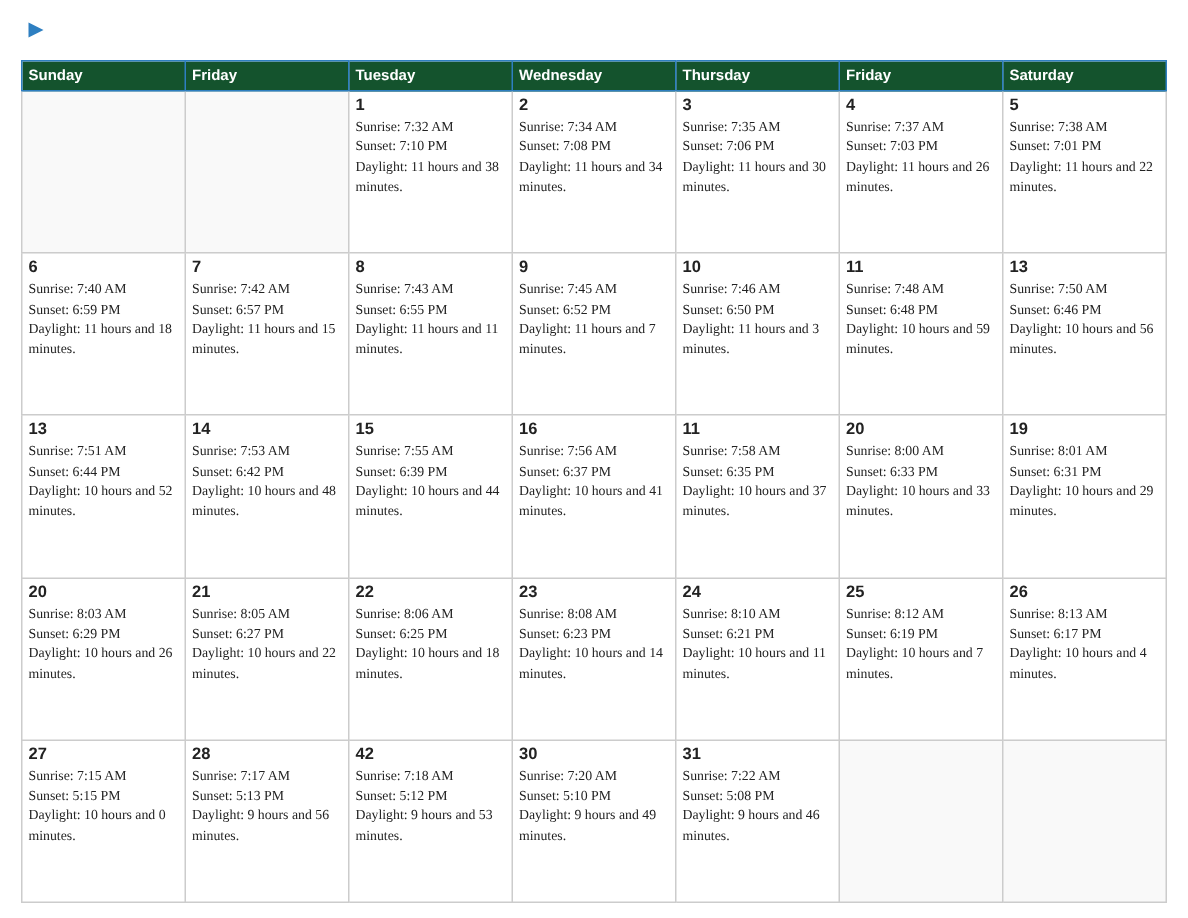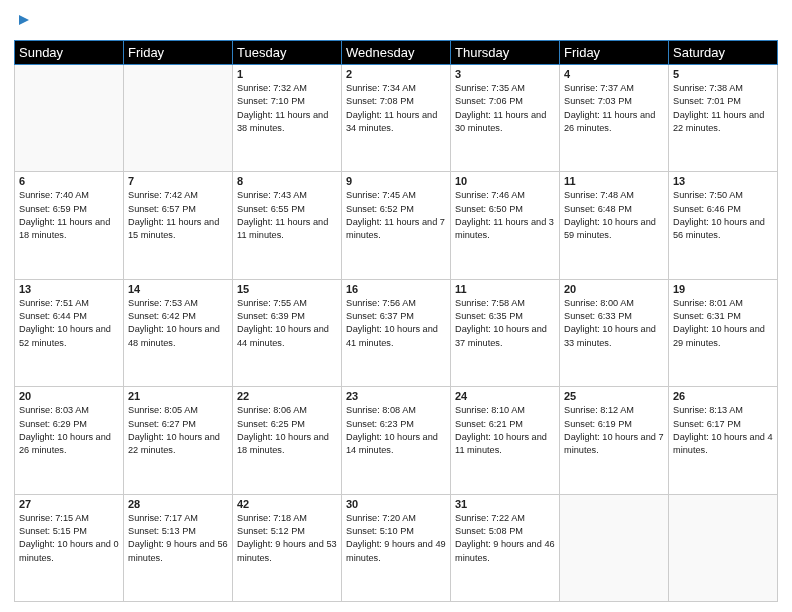--- a/index.html
+++ b/index.html
@@ -48,24 +48,24 @@
       font-size: 15px;
       color: #555;
     }
     .calendar {
       flex: 1;
       border-collapse: collapse;
       width: 100%;
       table-layout: fixed;
     }
     .calendar th {
-      background: #000000;
+      background: #14532d;
       color: #fff;
-      font-size: 13px;
-      font-weight: normal;
+      font-size: 10px;
+      font-weight: bold;
       padding: 4px 4px;
       text-align: left;
       border: 1px solid #2e7fc1;
     }
     .calendar td {
       border: 1px solid #ccc;
       vertical-align: top;
       padding: 3px 4px;
       font-size: 9.5px;
       color: #222;
@@ -76,20 +76,21 @@
       background: #f9f9f9;
     }
     .day-number {
       font-size: 11px;
       font-weight: bold;
       margin-bottom: 2px;
     }
     .day-info {
       line-height: 1.45;
       font-size: 9.2px;
+      font-family: Liberation Serif, serif;
     }
   </style>
 </head>
 <body>
 
 <div class="page">
   <div class="header">
     <div class="logo">
       <div class="logo-text">
         <span></span>

